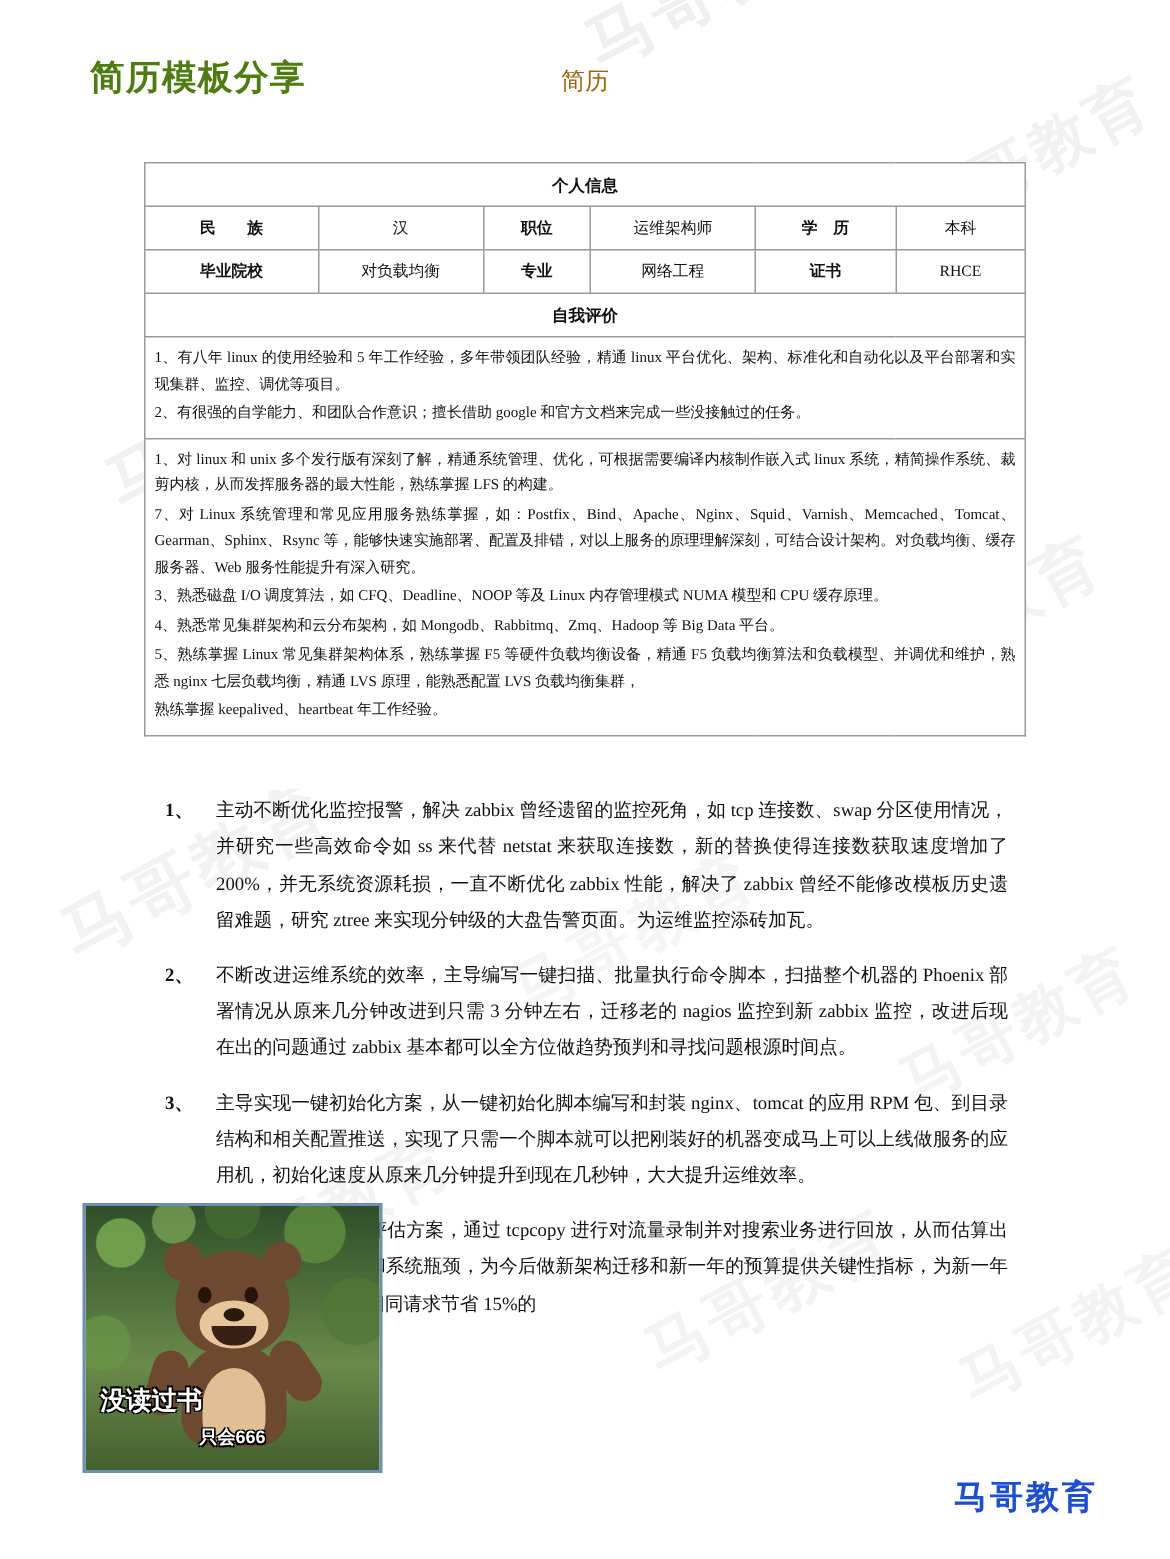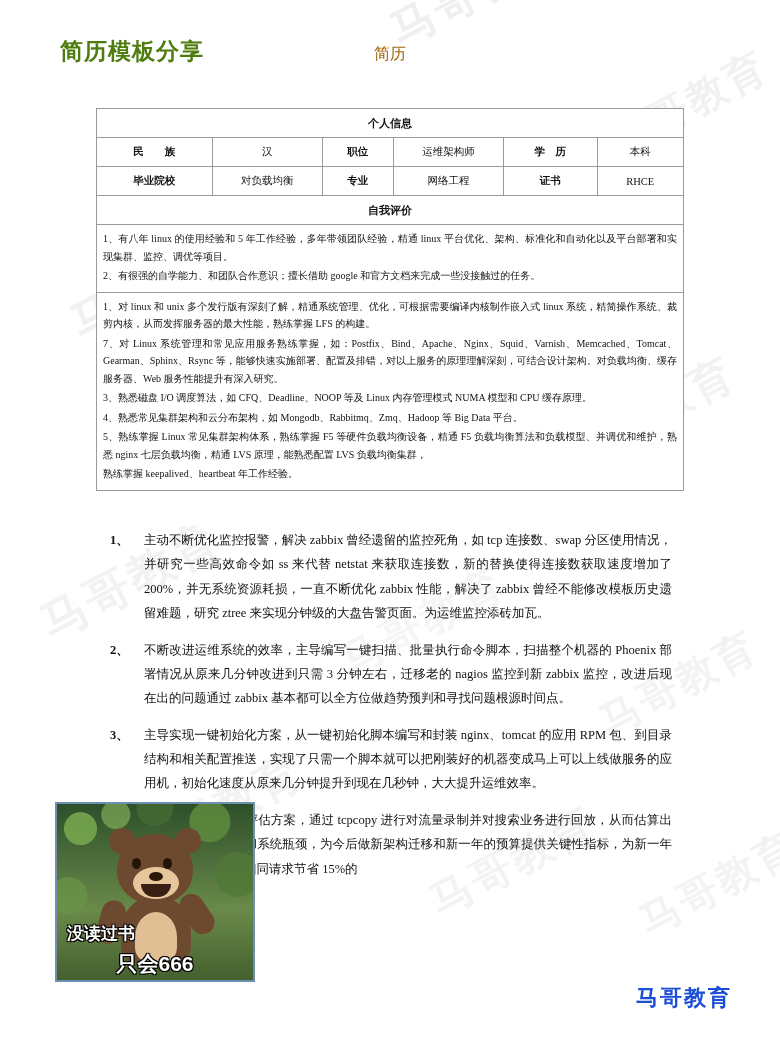--- a/index.html
+++ b/index.html
@@ -270,21 +270,21 @@
   }
   .meme .cap1 {
     top: 118px;
     left: 10px;
     right: auto;
     text-align: left;
     font-size: 17px;
   }
   .meme .cap2 {
     top: 146px;
-    font-size: 21px;
+    font-size: 12px;
   }
 
   
   .footer-logo {
     position: absolute;
     right: 48px;
     bottom: 26px;
     font-size: 22px;
     font-weight: bold;
     color: #1b4ed8;

